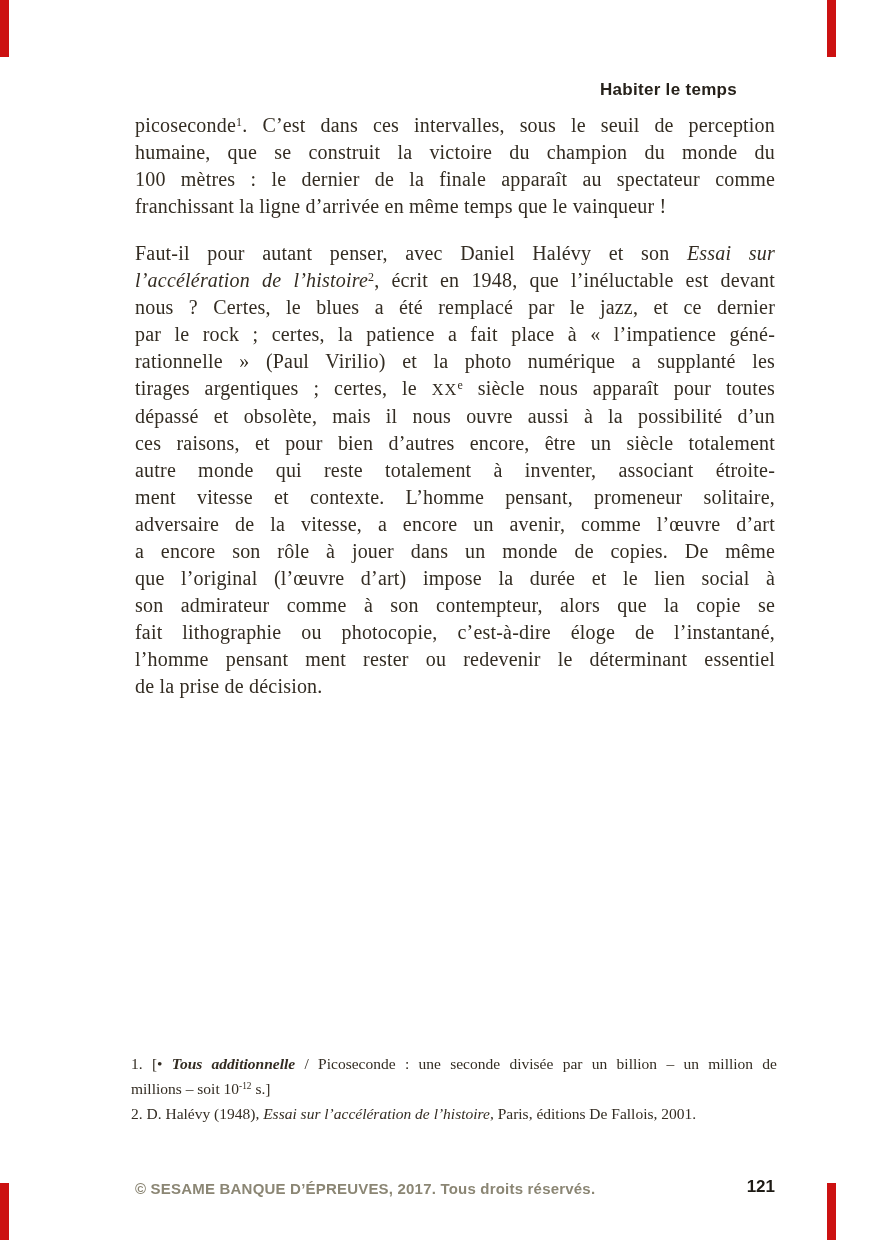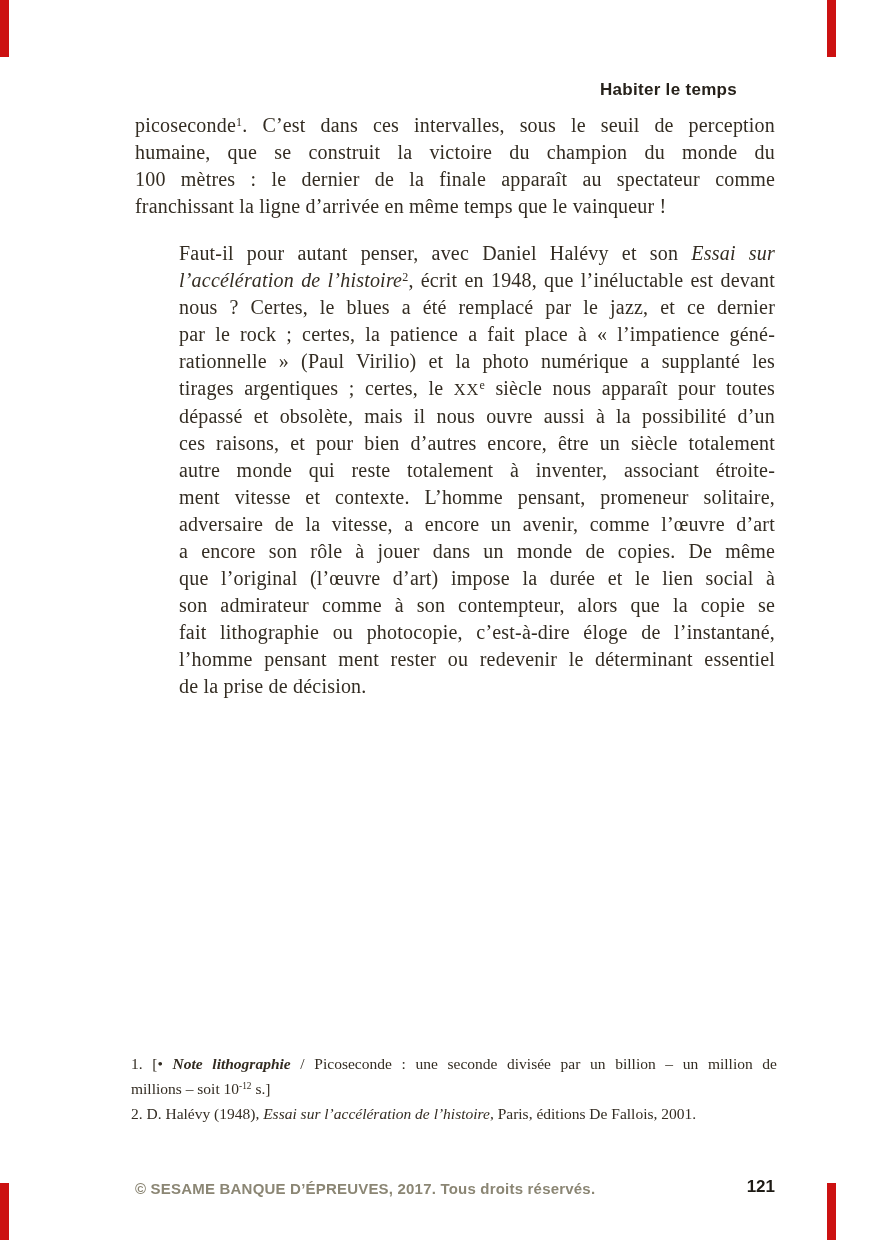--- a/index.html
+++ b/index.html
@@ -15,21 +15,21 @@
   .mark.br{right:0;bottom:0;}
 
   
   #running-head{position:absolute;top:80px;right:99px;
     font-family:"Liberation Sans", sans-serif;font-weight:bold;font-size:17px;
     letter-spacing:.3px;color:#26211a;}
 
   
   #body{position:absolute;left:135px;top:112px;width:640px;
     font-size:20px;line-height:27px;letter-spacing:.2px;}
-  #body .para + .para{margin-top:20px;margin-left:44px;}
+  #body .para + .para{margin-top:20px;}
 
   .line{text-align:justify;white-space:normal;}
   .line.jl{text-align:justify;text-align-last:justify;}
   .it{font-style:italic;}
   .bit{font-style:italic;font-weight:bold;}
   .sup{font-size:.6em;position:relative;top:-.5em;line-height:0;}
   .sc{text-transform:uppercase;font-size:.82em;letter-spacing:.06em;}
 
   
   #footnotes{position:absolute;left:131px;top:1051px;width:646px;
@@ -78,21 +78,21 @@
         <div class="line jl"><span>que l’original (l’œuvre d’art) impose la durée et le lien social à</span></div>
         <div class="line jl"><span>son admirateur comme à son contempteur, alors que la copie se</span></div>
         <div class="line jl"><span>fait lithographie ou photocopie, c’est-à-dire éloge de l’instantané,</span></div>
         <div class="line jl"><span>l’homme pensant ment rester ou redevenir le déterminant essentiel</span></div>
         <div class="line"><span>de la prise de décision.</span></div>
       </div>
     </div>
 
   <div id="footnotes">
       <div class="para">
-        <div class="line jl"><span>1. [• </span><span class="bit">Note lithographie</span><span> / Picoseconde : une seconde divisée par un billion – un million de</span></div>
+        <div class="line jl"><span>1. [• </span><span class="bit">Tous additionnelle</span><span> / Picoseconde : une seconde divisée par un billion – un million de</span></div>
         <div class="line"><span>millions – soit 10</span><span class="sup">-12</span><span> s.]</span></div>
       </div>
       <div class="para">
         <div class="line"><span>2. D. Halévy (1948), </span><span class="it">Essai sur l’accélération de l’histoire</span><span>, Paris, éditions De Fallois, 2001.</span></div>
       </div>
     </div>
 
   <div id="footer">
     <span id="footer-copyright">© SESAME BANQUE D’ÉPREUVES, 2017. Tous droits réservés.</span>
     <span id="footer-pagenum">121</span>

